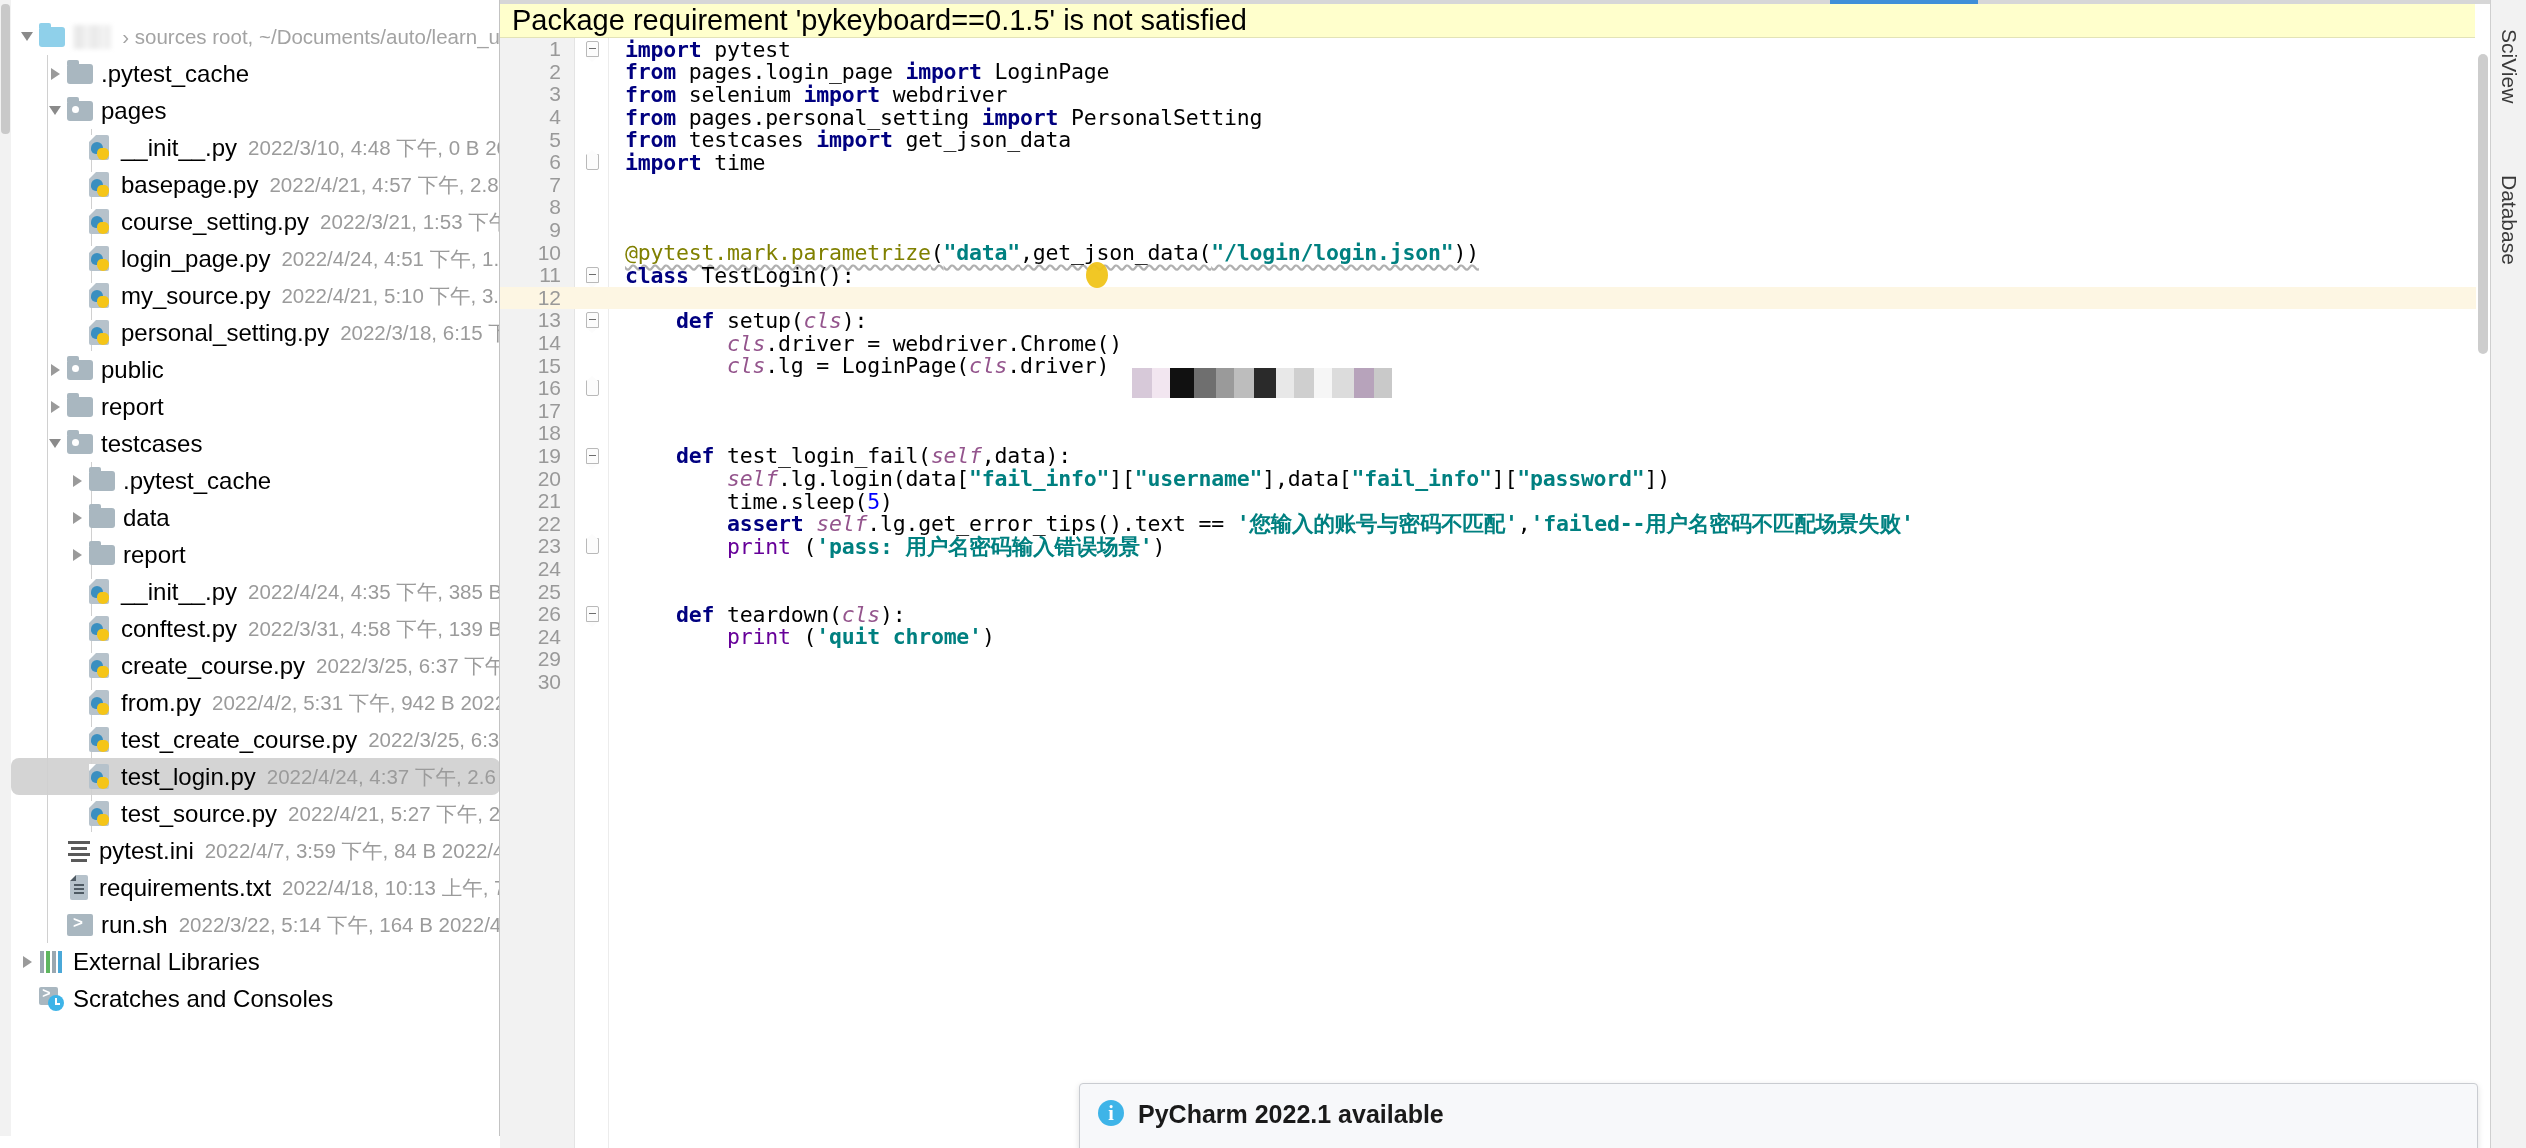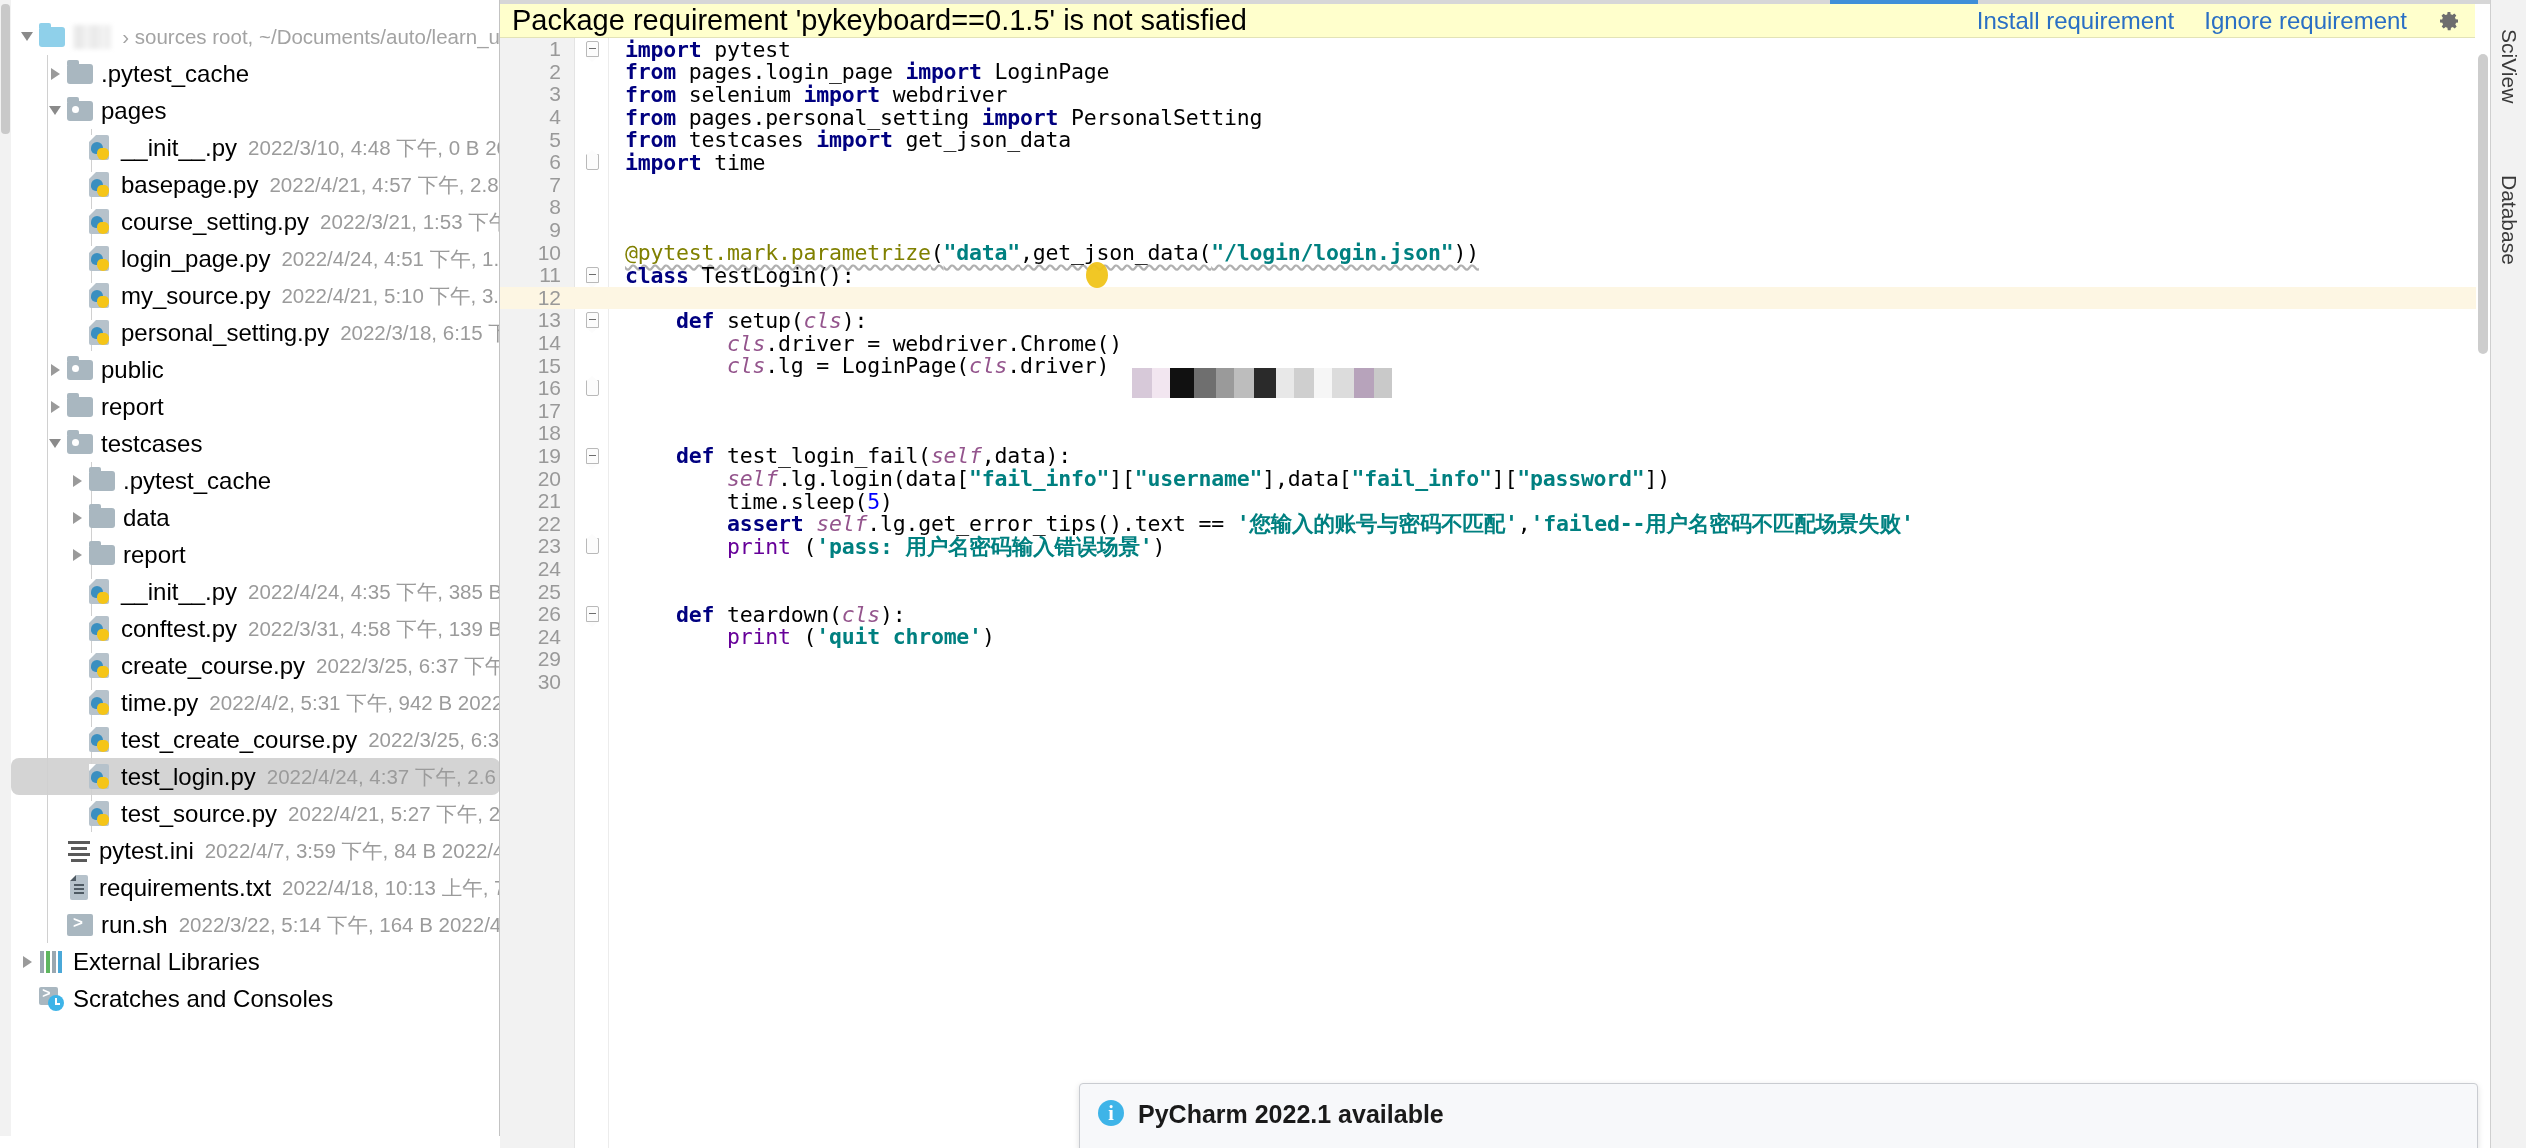--- a/index.html
+++ b/index.html
@@ -701,21 +701,21 @@
 
       <div class="tree-row" style="padding-left:76px">
         <div class="guide" style="left:36px"></div>
           <div class="guide" style="left:80px"></div>
         <span class="ic ic-py">
             <i class="sheet"></i>
             <i class="fold"></i>
             <i class="snake-b"></i>
             <i class="snake-y"></i>
           </span>
-        <span class="node-name">time.py</span>
+        <span class="node-name">from.py</span>
         <span class="node-meta">2022/4/2, 5:31 下午, 942 B 2022/4/21, 6:38 下午</span>
       </div>
 
       <div class="tree-row" style="padding-left:76px">
         <div class="guide" style="left:36px"></div>
           <div class="guide" style="left:80px"></div>
         <span class="ic ic-py">
             <i class="sheet"></i>
             <i class="fold"></i>
             <i class="snake-b"></i>
@@ -808,30 +808,20 @@
   </div>
 
   <div class="editor-area">
 
     <div class="tab-sliver">
       <div class="active-tab"></div>
     </div>
 
     <div class="banner">
       <span class="banner-text">Package requirement 'pykeyboard==0.1.5' is not satisfied</span>
-      <div class="banner-actions">
-        <span class="banner-link">Install requirement</span>
-        <span class="banner-link">Ignore requirement</span>
-        <span class="gear-icon">
-          <svg width="24" height="24" viewBox="0 0 24 24">
-            <path fill="#6e6e6e" d="M12 8.2a3.8 3.8 0 1 0 0 7.6 3.8 3.8 0 0 0 0-7.6zm0 5.9a2.1 2.1 0 1 1 0-4.2 2.1 2.1 0 0 1 0 4.2z"></path>
-            <path fill="#6e6e6e" d="M21 13.4v-2.8l-2.4-.4a6.9 6.9 0 0 0-.7-1.7l1.4-2-2-2-2 1.4a6.9 6.9 0 0 0-1.7-.7L13.4 3h-2.8l-.4 2.4a6.9 6.9 0 0 0-1.7.7l-2-1.4-2 2 1.4 2a6.9 6.9 0 0 0-.7 1.7L3 10.6v2.8l2.4.4c.16.6.4 1.17.7 1.7l-1.4 2 2 2 2-1.4c.53.3 1.1.54 1.7.7l.4 2.4h2.8l.4-2.4c.6-.16 1.17-.4 1.7-.7l2 1.4 2-2-1.4-2c.3-.53.54-1.1.7-1.7l2.4-.4z"></path>
-          </svg>
-        </span>
-      </div>
     </div>
 
     <div class="gutter"></div>
     <div class="fold-col"></div>
 
     <div class="code-lines">
 
       <div class="line">
         <span class="ln">1</span>
         <span class="fold">

